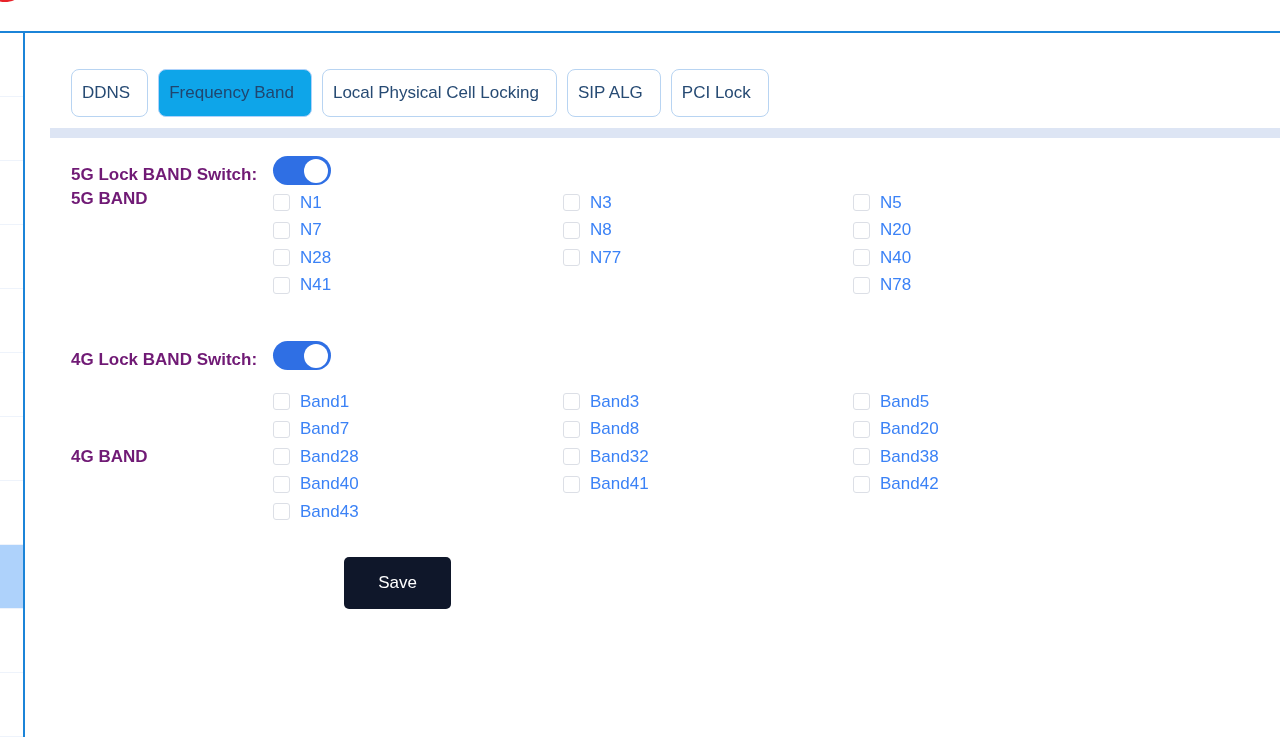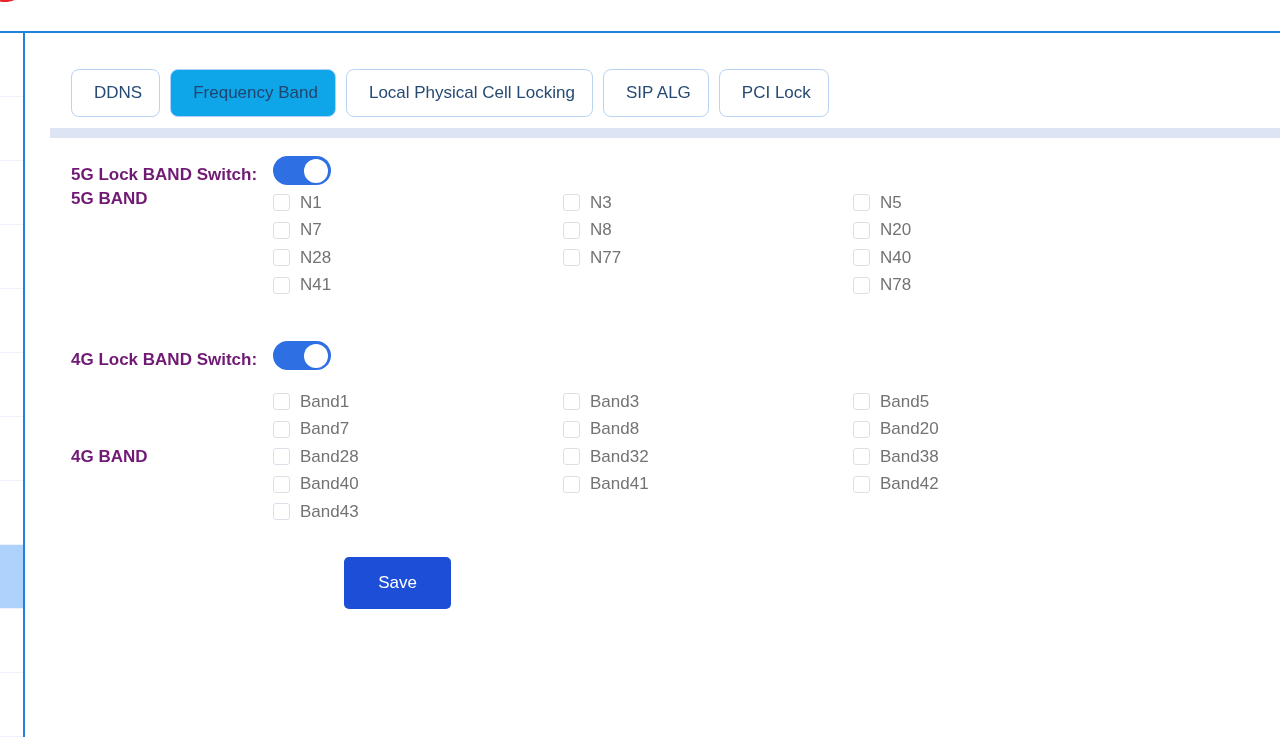--- a/index.html
+++ b/index.html
@@ -84,21 +84,21 @@
     gap: 10px;
     align-items: flex-start;
   }
   .tab {
     border: 1px solid #b8d4f2;
     border-radius: 8px;
     background: #ffffff;
     color: #264a73;
     font-size: 17px;
     line-height: 1;
-    padding: 14px 17px 15px 22px;
+    padding: 14px 17px 15px 10px;
     white-space: nowrap;
     cursor: pointer;
     box-sizing: border-box;
   }
   .tab.active {
     background: #0ea5e9;
     border-color: #aed2fb;
     color: #20466f;
   }
 
@@ -181,31 +181,31 @@
     height: 17px;
     border: 1px solid #dcdfe6;
     border-radius: 3px;
     background: #ffffff;
     box-sizing: border-box;
     flex: none;
   }
   .band-item .lbl {
     margin-left: 10px;
     font-size: 17px;
-    color: #737373;
+    color: #3b82f6;
     white-space: nowrap;
   }
 
   
   .save-wrap {
     margin-top: 31px;
     padding-left: 317px;
   }
   .btn-save {
-    background: #1d4ed8;
+    background: #0f172a;
     color: #ffffff;
     border: none;
     border-radius: 5px;
     font-size: 17px;
     font-family: "Liberation Sans", "DejaVu Sans", sans-serif;
     padding: 0;
     width: 107px;
     height: 52px;
     cursor: pointer;
   }

